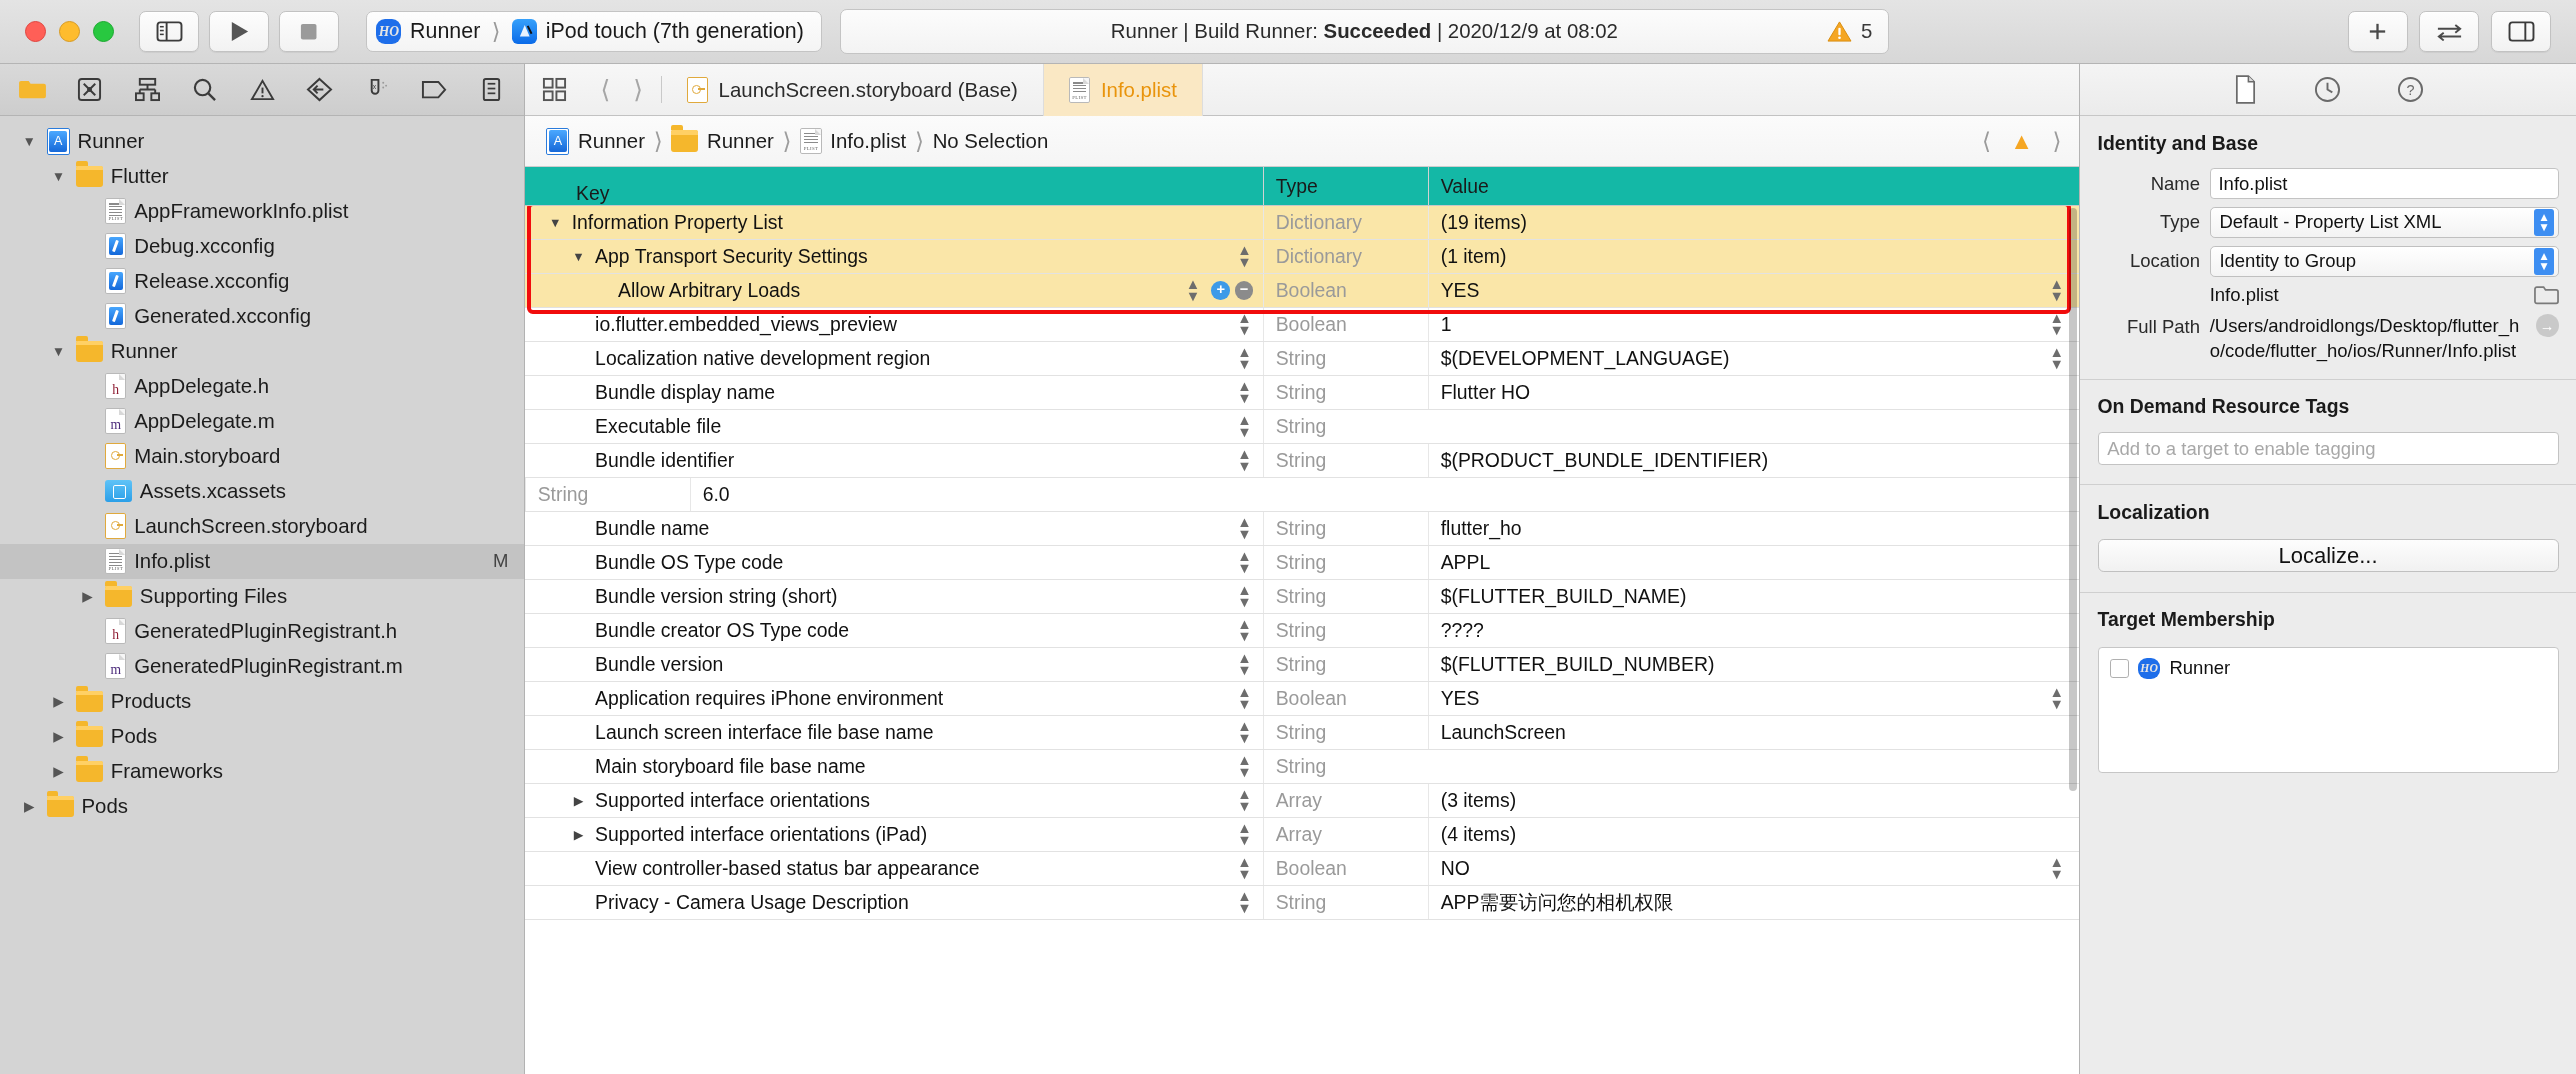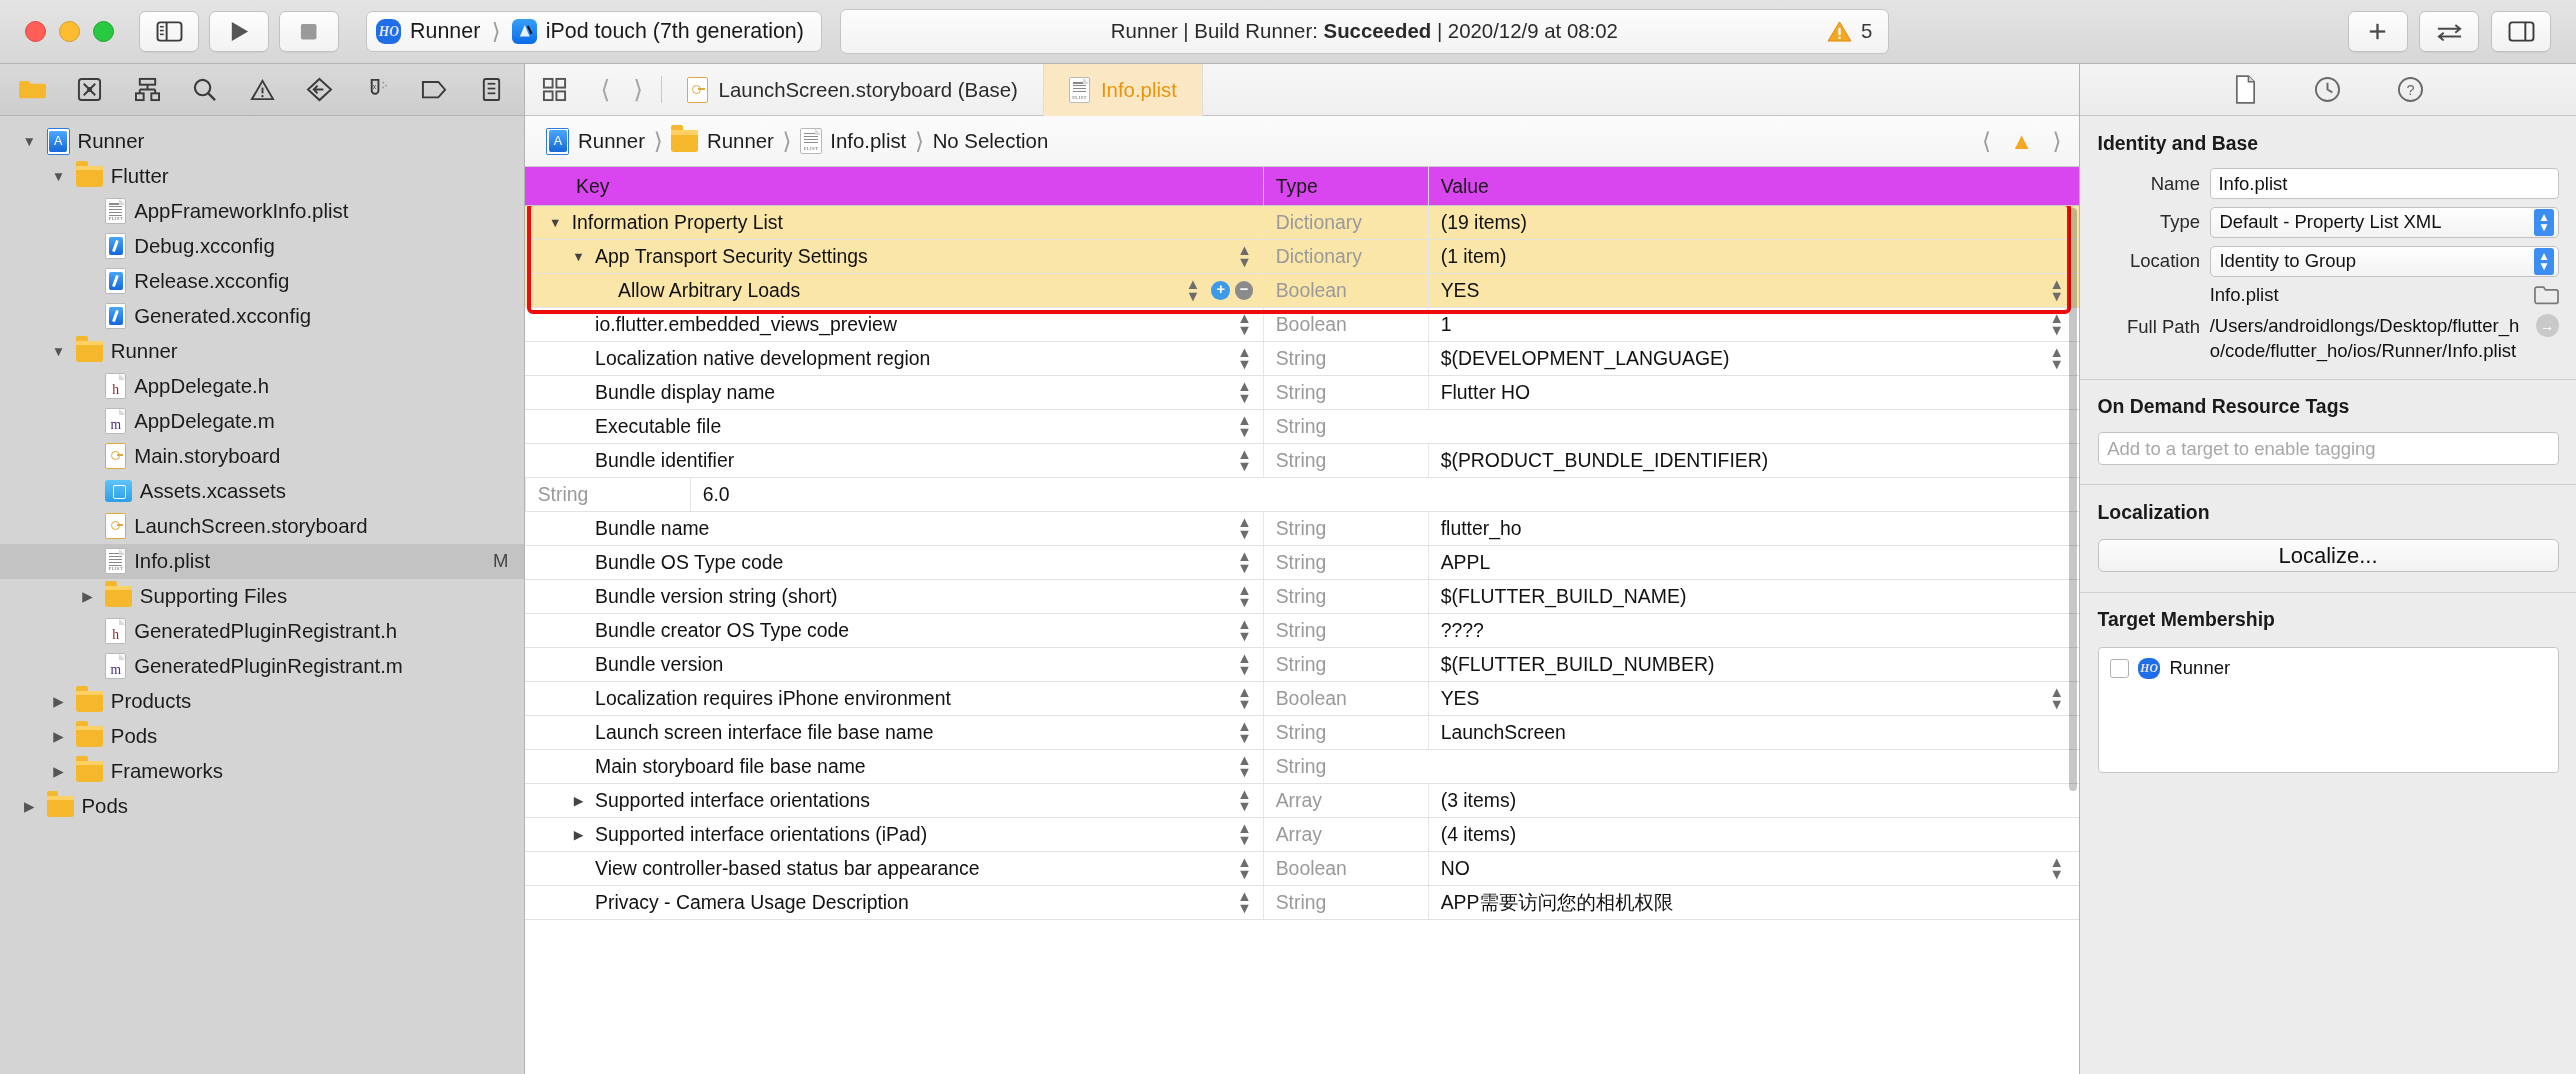--- a/index.html
+++ b/index.html
@@ -136,22 +136,22 @@
   .file-tab.active { background: #fae8c4; color: #e9940c; }
 
   .breadcrumb-bar {
     height: 51px; display: flex; align-items: center; gap: 8.7px; padding-left: 21.4px;
     background: linear-gradient(to bottom,#fbfbfb,#f5f5f5);
     border-bottom: 1px solid #cdcdcd; font-size: 20.4px; color: #1c1c1c;
   }
   .bc-sep { color: #9d9d9d; font-size: 23px; font-weight: 300; }
 
   .plist-head {
-    height: 39px; display: flex; align-items: center;
-    background: #d946ef; border-bottom: 1px solid #c7c7c7;
+    height: 39px; display: flex; align-items: flex-end;
+    background: #14b8a6; border-bottom: 1px solid #c7c7c7;
     font-size: 19.4px; color: #1a1a1a;
   }
   .ph-key { flex: 0 0 738px; padding-left: 51px; }
   .ph-type { flex: 0 0 165px; padding-left: 11.7px; border-left: 1px solid #d2d2d2; height:100%; display:flex; align-items:center;}
   .ph-val { flex: 1; padding-left: 11.7px; border-left: 1px solid #d2d2d2; height:100%; display:flex; align-items:center;}
 
   .plist-body { flex: 1; overflow: hidden; position: relative; background:#fff; }
   .prow {
     height: 34px; display: flex; align-items: center;
     border-bottom: 1px solid #e2e2e2; font-size: 19.4px; color: #111;
@@ -806,21 +806,21 @@
             <span class="ptype">String</span>
             <span class="pval">
               <span>$(FLUTTER_BUILD_NUMBER)</span>
               <span></span>
             </span>
           </div>
           <div class="prow">
             <span class="pk">
               <span style="width:37px;flex:0 0 37px"></span>
               <span class="tri"></span>
-              <span>Localization requires iPhone environment</span>
+              <span>Application requires iPhone environment</span>
               <span style="margin-left:auto;display:flex;align-items:center;gap:3.9px;padding-right:9.7px">
                 <span class="stepper"></span>
               </span>
             </span>
             <span class="ptype">Boolean</span>
             <span class="pval">
               <span>YES</span>
               <span class="stepper"></span>
             </span>
           </div>

